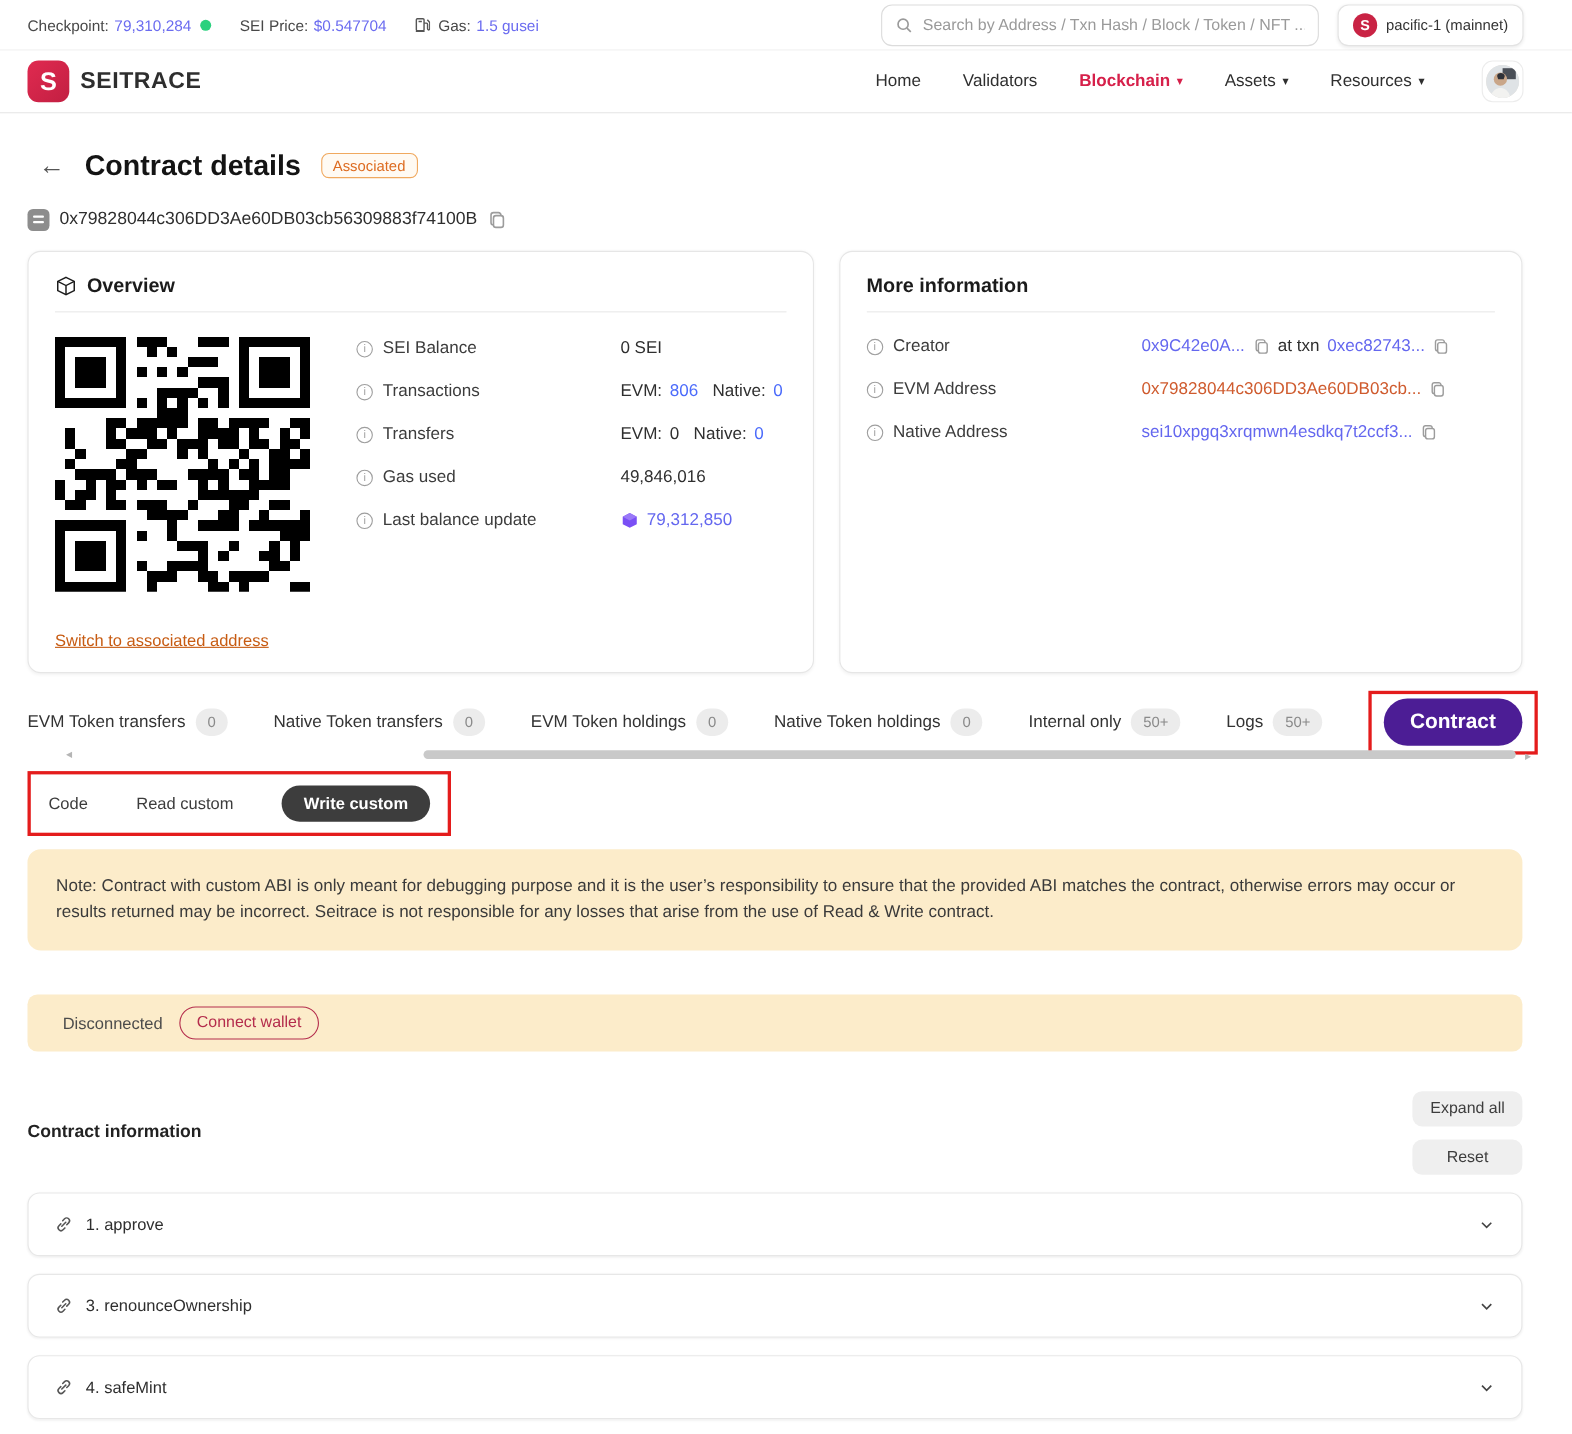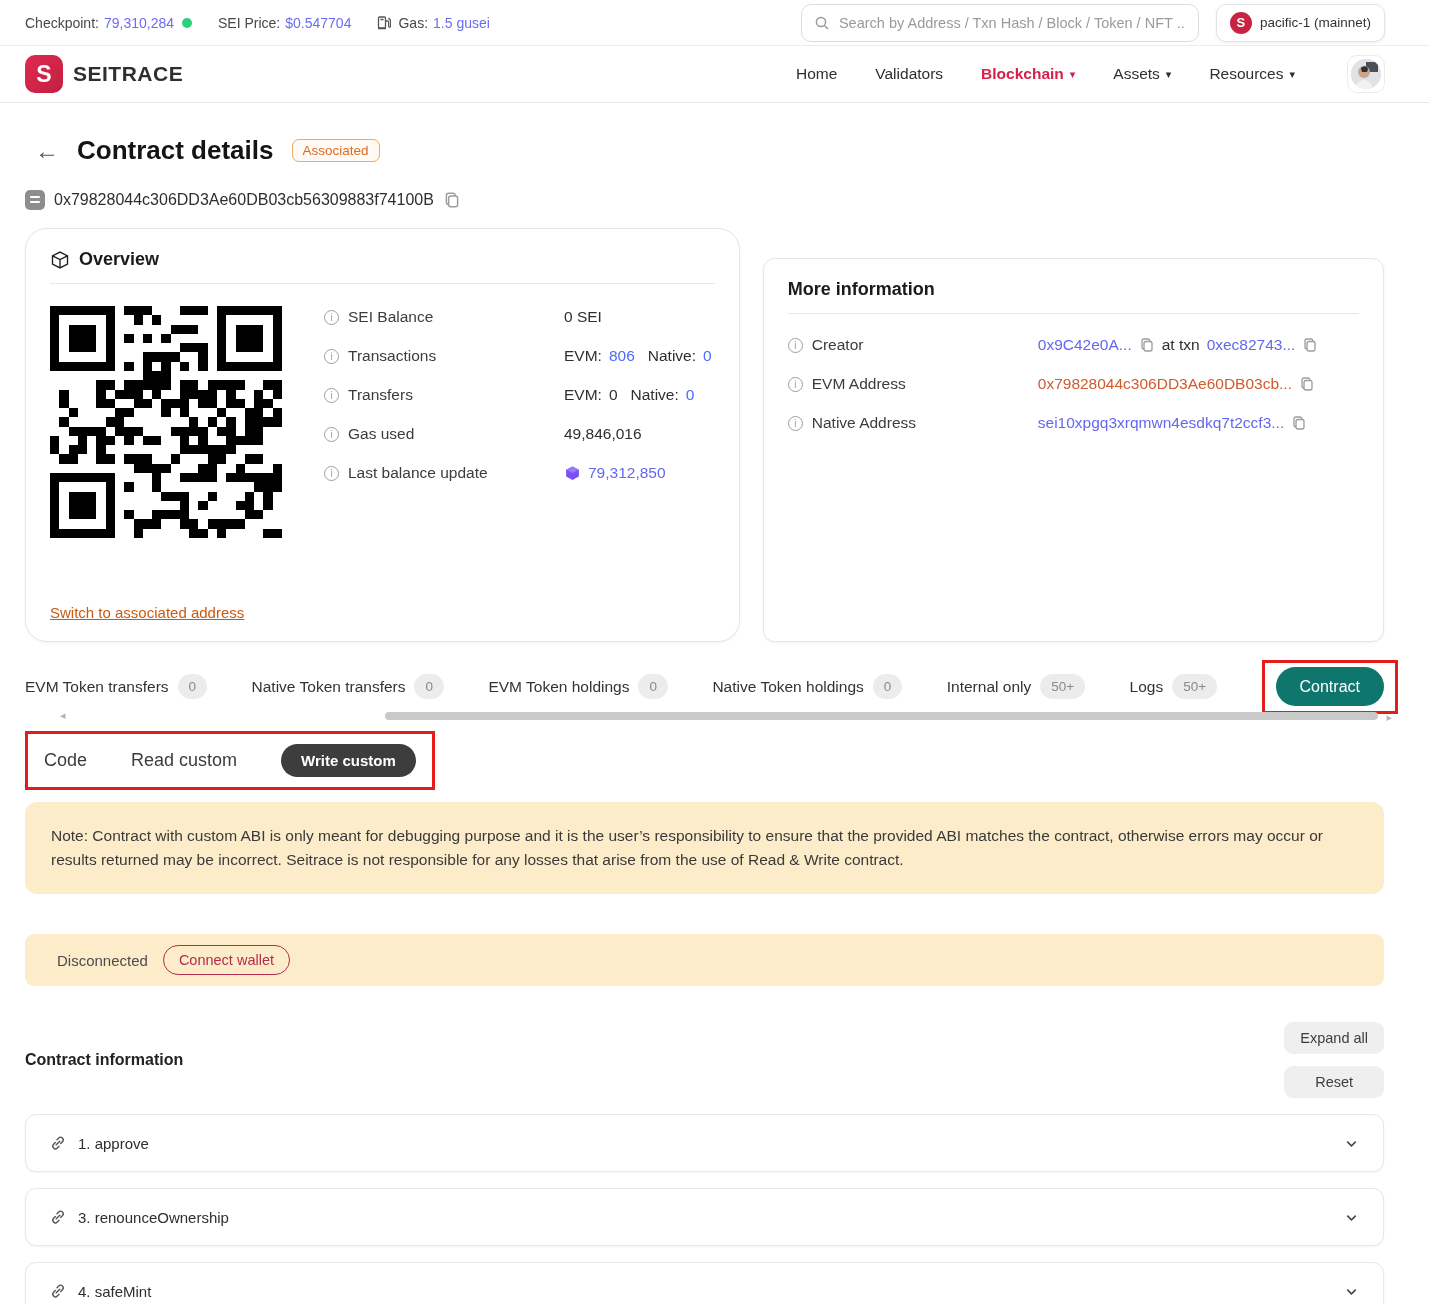--- a/index.html
+++ b/index.html
@@ -41,51 +41,51 @@
   .badge-associated { border:1px solid #f0a95f; color:#dd6b20; background:#fffaf3; font-size:13.5px; padding:3px 10px; border-radius:7px; }
   .address-row { margin-top:24px; display:flex; align-items:center; gap:9px; }
   .doc-icon { width:20px; height:20px; border-radius:5px; background:#8d8d8d; position:relative; }
   .doc-icon::before, .doc-icon::after { content:""; position:absolute; left:5px; right:5px; height:2px; background:#fff; border-radius:1px; }
   .doc-icon::before { top:6px; } .doc-icon::after { top:11px; }
   .address-text { font-size:16px; color:#2e2e2e; }
   .copy-icon { display:inline-flex; cursor:pointer; flex:none; }
   
   .cards-row { margin-top:18px; display:flex; gap:23px; align-items:stretch; }
   .card { background:#fff; border:1px solid #e6e6e6; border-radius:12px; box-shadow:0 1px 3px rgba(0,0,0,.05); padding:20px 24px; }
-  .card-overview { width:775px; min-height:384px; display:flex; flex-direction:column;border-radius:22px; }
-  .card-moreinfo { width:673px; min-height:384px;margin-top:30px; }
+  .card-overview { width:775px; min-height:384px; display:flex; flex-direction:column; }
+  .card-moreinfo { width:673px; min-height:384px; }
   .card-title-row { display:flex; align-items:center; gap:9px; padding-bottom:13px; border-bottom:1px solid #e8e8e8; }
   .card-title { font-size:18px; font-weight:800; color:#1b1b1b; }
   .overview-body { display:flex; gap:42px; padding-top:22px; }
   .qr-wrap { width:232px; height:232px; flex:none; }
   .info-rows { padding-top:2px; }
   .info-row { display:flex; align-items:flex-start; margin-bottom:21px; font-size:15.5px;gap:12px; }
   .info-label { display:flex; align-items:center; gap:9px; width:228px; flex:none; color:#3c3c3c; }
   .mi .info-label { width:238px; }
   .info-icon { width:15px; height:15px; border:1.3px solid #9e9e9e; border-radius:50%; color:#9e9e9e; font-size:10px; display:inline-flex; align-items:center; justify-content:center; flex:none; }
   .info-icon::before { content:"i"; font-style:normal; }
   .info-value { color:#2f2f2f; display:flex; align-items:center; gap:7px; flex-wrap:nowrap; white-space:nowrap; }
   .lnk-blue { color:#4b6bfb; cursor:pointer; }
   .lnk-indigo { color:#6467ef; cursor:pointer; }
   .lnk-orange { color:#cf5b2e; cursor:pointer; }
   .switch-link { margin-top:auto; font-size:15px; color:#c75b12; text-decoration:underline; cursor:pointer; width:max-content; }
   
   .tabs-row { margin-top:32px; display:flex; align-items:center; justify-content:space-between; }
   .tab { display:flex; align-items:center; gap:9px; font-size:15.5px; color:#333; cursor:pointer; white-space:nowrap; }
   .count-pill { background:#ececec; color:#8a8a8a; font-size:13.5px; padding:5px 11px; border-radius:14px; }
-  .tab-active-pill { background:#0f766e; color:#fff; font-size:16px; font-weight:400; padding:11px 24px; border-radius:23px; cursor:pointer; white-space:nowrap; }
+  .tab-active-pill { background:#4c1d95; color:#fff; font-size:19px; font-weight:700; padding:11px 24px; border-radius:23px; cursor:pointer; white-space:nowrap; }
   .red-box { border:3px solid #e41c1c; }
   .contract-tab-box { padding:15px 11px; margin:-18px -14px -18px 0; }
   .hscroll { margin-top:10px; height:14px; position:relative; }
   .hscroll .thumb { position:absolute; left:360px; right:6px; top:3px; height:8px; background:#c9c9c9; border-radius:4px; }
   .hscroll .arrow-l { position:absolute; left:35px; top:0; font-size:11px; color:#b5b5b5; }
   .hscroll .arrow-r { position:absolute; right:-8px; top:2px; font-size:11px; color:#b5b5b5; }
   
   .subtabs-box { margin-top:8px; display:inline-flex; align-items:center; gap:44px; padding:10px 16px 10px 16px; }
-  .subtab { font-size:18px; color:#3c3c3c; cursor:pointer; }
+  .subtab { font-size:15px; color:#3c3c3c; cursor:pointer; }
   .subtab-active { background:#3d3d3d; color:#fff; font-weight:700; font-size:15px; padding:8px 20px; border-radius:18px; cursor:pointer; }
   
   .note-banner { margin-top:12px; background:#fcecca; border-radius:12px; padding:22px 26px; font-size:15.5px; line-height:24px; color:#3a3a3a; }
   .wallet-banner { margin-top:40px; background:#fcecca; border-radius:9px; padding:11px 32px; display:flex; align-items:center; gap:15px; }
   .wallet-status { font-size:15px; color:#4c4c4c; }
   .connect-btn { border:1.5px solid #b42c4c; color:#b42c4c; background:transparent; font-size:14.5px; padding:6px 15px; border-radius:999px; cursor:pointer; font-family:inherit; }
   
   .ci-header { margin-top:36px; display:flex; align-items:center; }
   .ci-title { font-size:16px; font-weight:700; color:#222; }
   .ci-actions { margin-left:auto; display:flex; gap:12px;flex-direction:column; }

